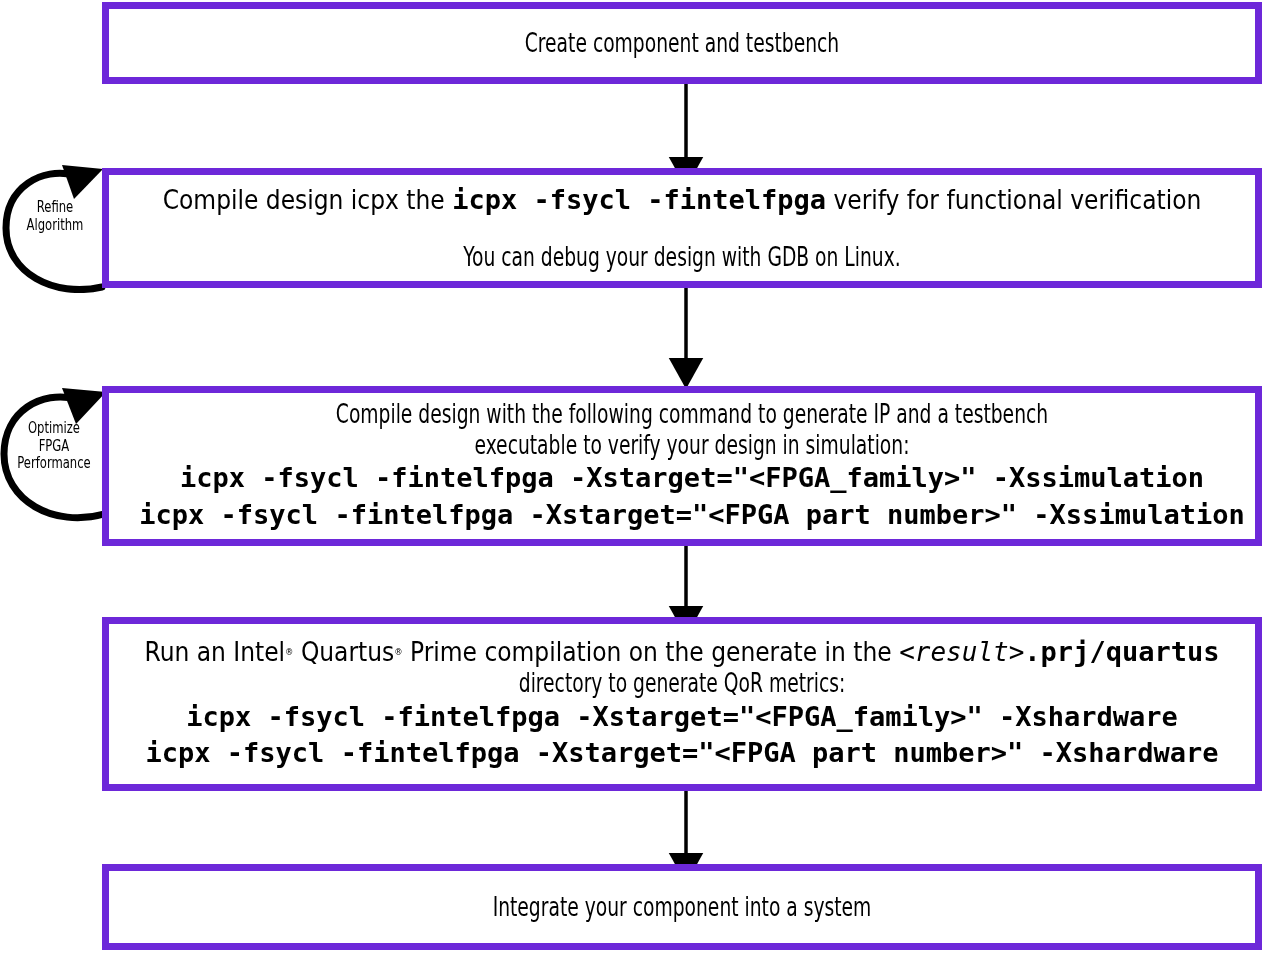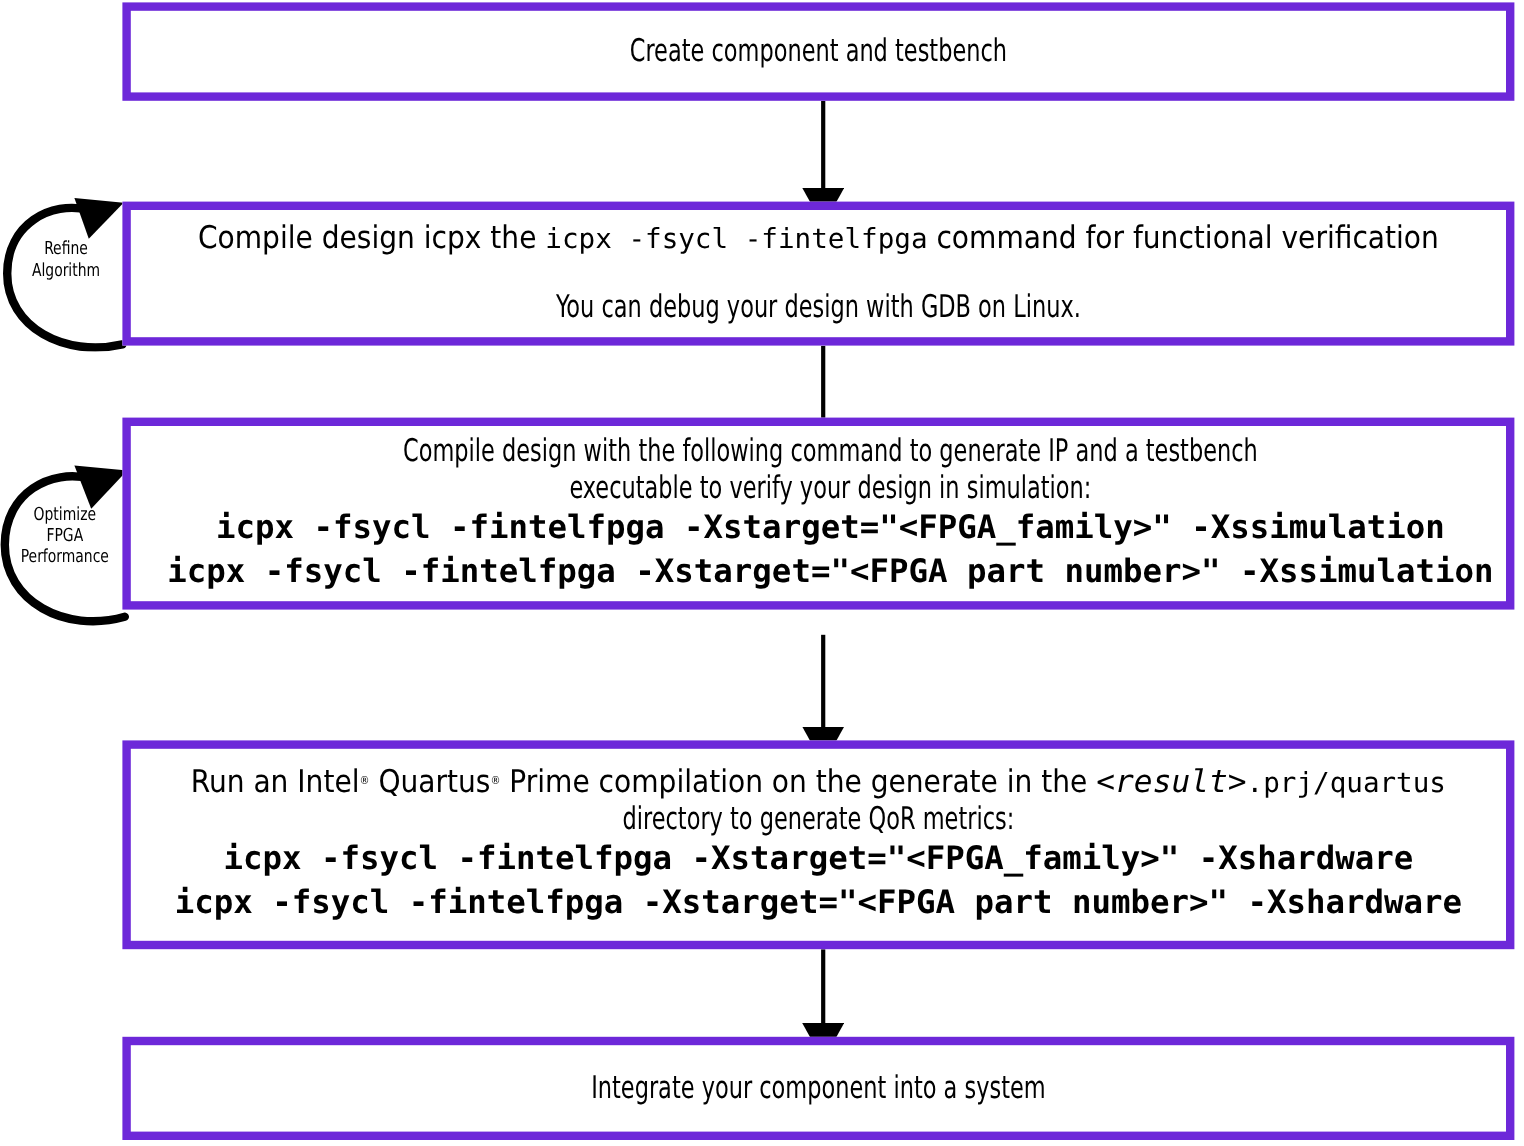--- a/index.html
+++ b/index.html
@@ -49,22 +49,22 @@
     font-family: "Liberation Sans Narrow", "DejaVu Sans Condensed", "Liberation Sans", sans-serif;
     font-stretch: condensed;
     font-size: 26px;
     transform: scaleX(0.80);
     transform-origin: center center;
     letter-spacing: 0px;
   }
 
   .mono {
     font-family: "DejaVu Sans Mono", "Liberation Mono", monospace;
-    font-weight: normal;
-    font-size: 23px;
+    font-weight: bold;
+    font-size: 27px;
     letter-spacing: 0px;
   }
   .mono-ital {
     font-family: "DejaVu Sans Mono", "Liberation Mono", monospace;
     font-style: italic;
     font-weight: normal;
     font-size: 26px;
   }
   .cmd {
     font-family: "DejaVu Sans Mono", "Liberation Mono", monospace;
@@ -78,21 +78,21 @@
     font-size: 0.58em;
     vertical-align: super;
     line-height: 0;
   }
 
   .gap-line { height: 26px; }
 
   
   #box-create      { top: 2px;   height: 82px;  }
   #box-compile     { top: 168px; height: 120px; }
-  #box-simulate    { top: 348px; height: 160px; padding-left: 20px; }
+  #box-simulate    { top: 386px; height: 160px; padding-left: 20px; }
   #box-quartus     { top: 617px; height: 174px; }
   #box-integrate   { top: 864px; height: 86px;  }
 
   
   .connector {
     position: absolute;
     left: 0;
     top: 0;
     width: 1270px;
     height: 955px;
@@ -161,21 +161,21 @@
     <div>FPGA</div>
     <div>Performance</div>
   </div>
 
   <div id="box-create" class="flow-box">
     <span class="box-line prose">Create component and testbench</span>
   </div>
 
   <div id="box-compile" class="flow-box">
     <span class="box-line">
-      <span class="prose">Compile design icpx the </span><span class="mono">icpx -fsycl -fintelfpga</span><span class="prose"> command for functional verification</span>
+      <span class="prose">Compile design icpx the </span><span class="mono">icpx -fsycl -fintelfpga</span><span class="prose"> verify for functional verification</span>
     </span>
     <span class="gap-line"></span>
     <span class="box-line prose">You can debug your design with GDB on Linux.</span>
   </div>
 
   <div id="box-simulate" class="flow-box">
     <span class="box-line prose">Compile design with the following command to generate IP and a testbench</span>
     <span class="box-line prose">executable to verify your design in simulation:</span>
     <span class="cmd">icpx -fsycl -fintelfpga -Xstarget="&lt;FPGA_family&gt;" -Xssimulation</span>
     <span class="cmd">icpx -fsycl -fintelfpga -Xstarget="&lt;FPGA part number&gt;" -Xssimulation</span>

